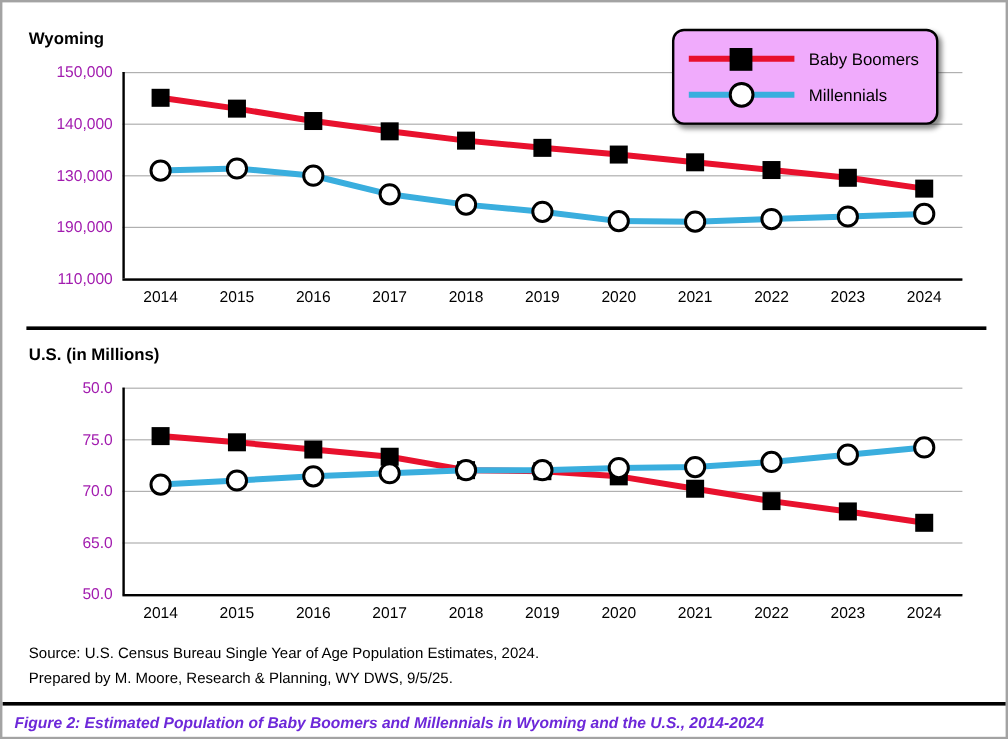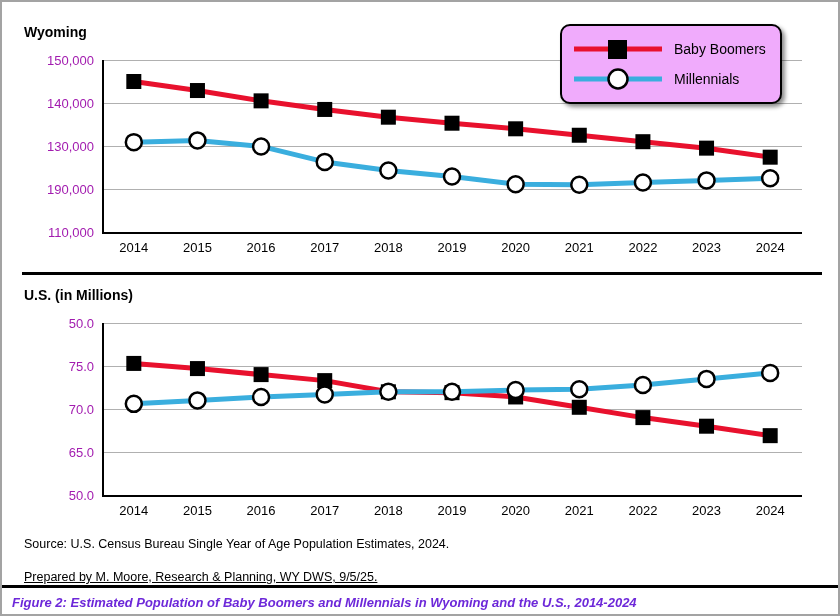--- a/index.html
+++ b/index.html
@@ -254,19 +254,19 @@
           <circle cx="413.6363636363636" cy="67.07999999999998" r="8" fill="#ffffff" stroke="#000000" stroke-width="2.5"></circle>
           <circle cx="477.27272727272725" cy="66.22000000000003" r="8" fill="#ffffff" stroke="#000000" stroke-width="2.5"></circle>
           <circle cx="540.9090909090909" cy="61.920000000000016" r="8" fill="#ffffff" stroke="#000000" stroke-width="2.5"></circle>
           <circle cx="604.5454545454545" cy="55.89999999999999" r="8" fill="#ffffff" stroke="#000000" stroke-width="2.5"></circle>
           <circle cx="668.1818181818181" cy="49.87999999999997" r="8" fill="#ffffff" stroke="#000000" stroke-width="2.5"></circle>
         </svg>
       </div>
   </div>
 
   <div class="source-text" style="left:22px; top:535px;">Source: U.S. Census Bureau Single Year of Age Population Estimates, 2024.</div>
-  <div class="source-text" style="left:22px; top:568px;text-decoration:underline;">Prepared by M. Moore, Research &amp; Planning, WY DWS, 9/5/25.</div>
+  <div class="source-text" style="left:22px; top:556px;">Prepared by M. Moore, Research &amp; Planning, WY DWS, 9/5/25.</div>
 
   <div class="separator" style="left:0px; top:583px; width:840px;"></div>
 
   <div class="figure-caption" style="left:10px; top:593px;">Figure 2: Estimated Population of Baby Boomers and Millennials in Wyoming and the U.S., 2014-2024</div>
 
 </div>
 
 </body></html>

